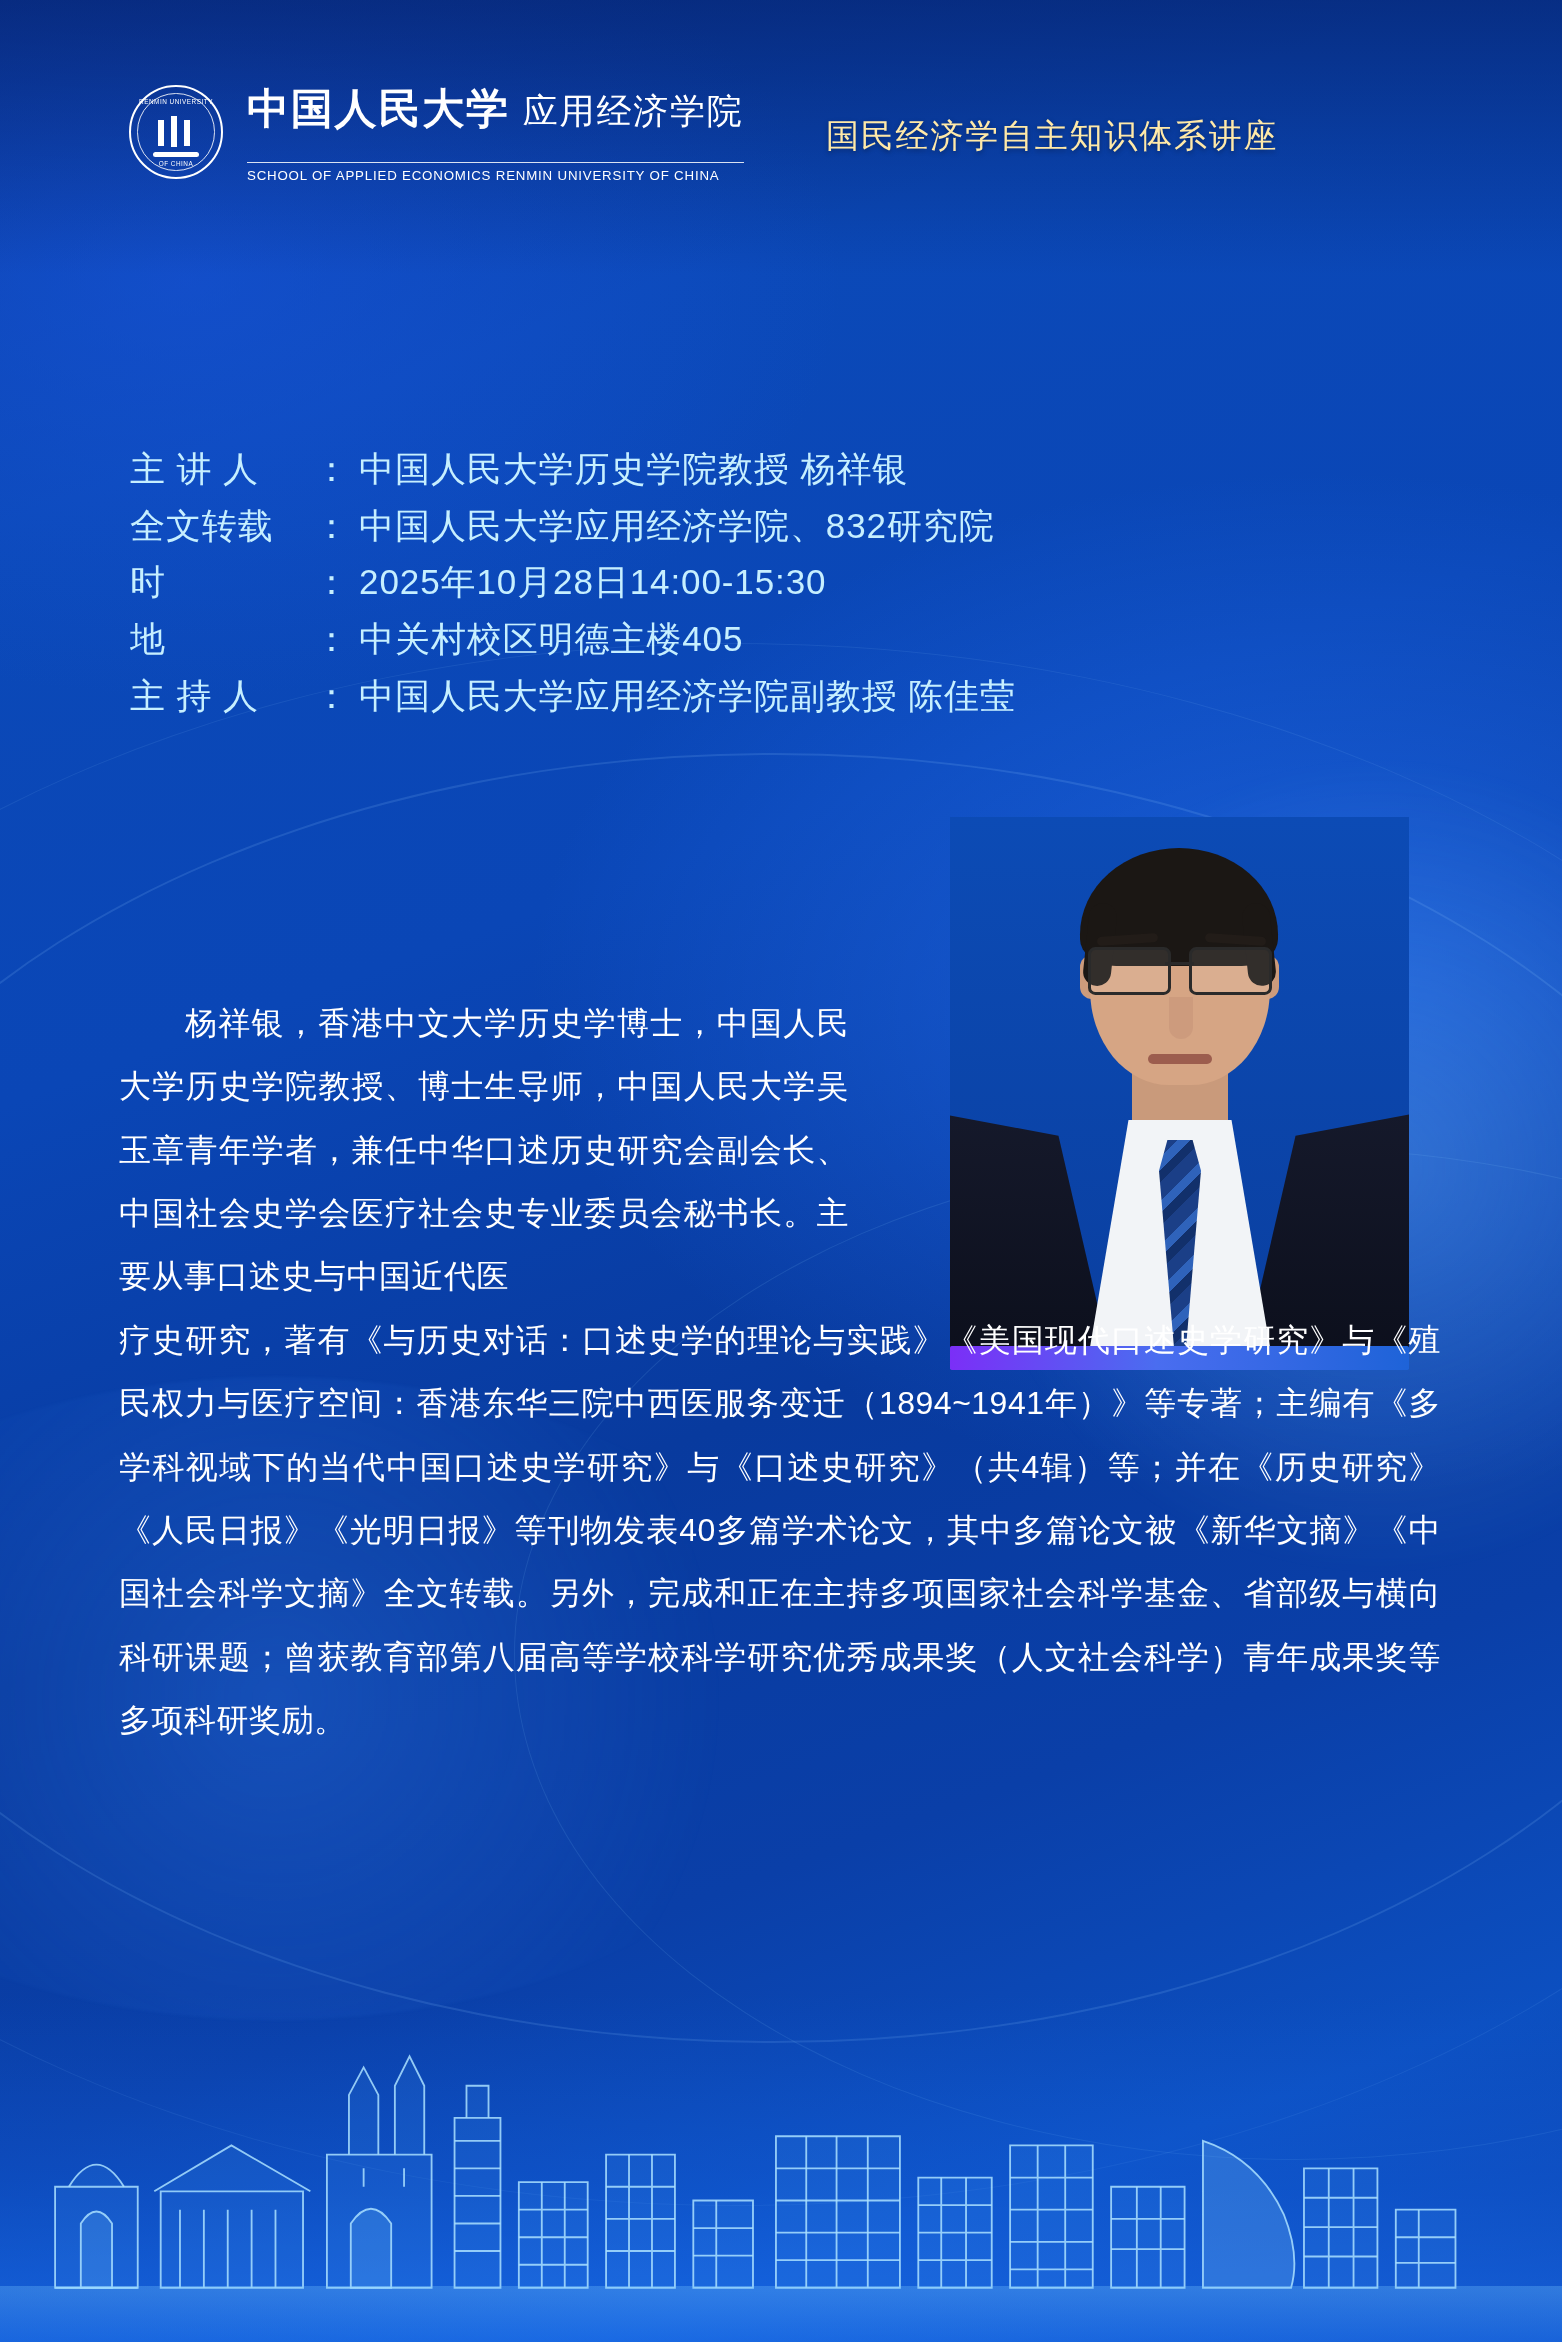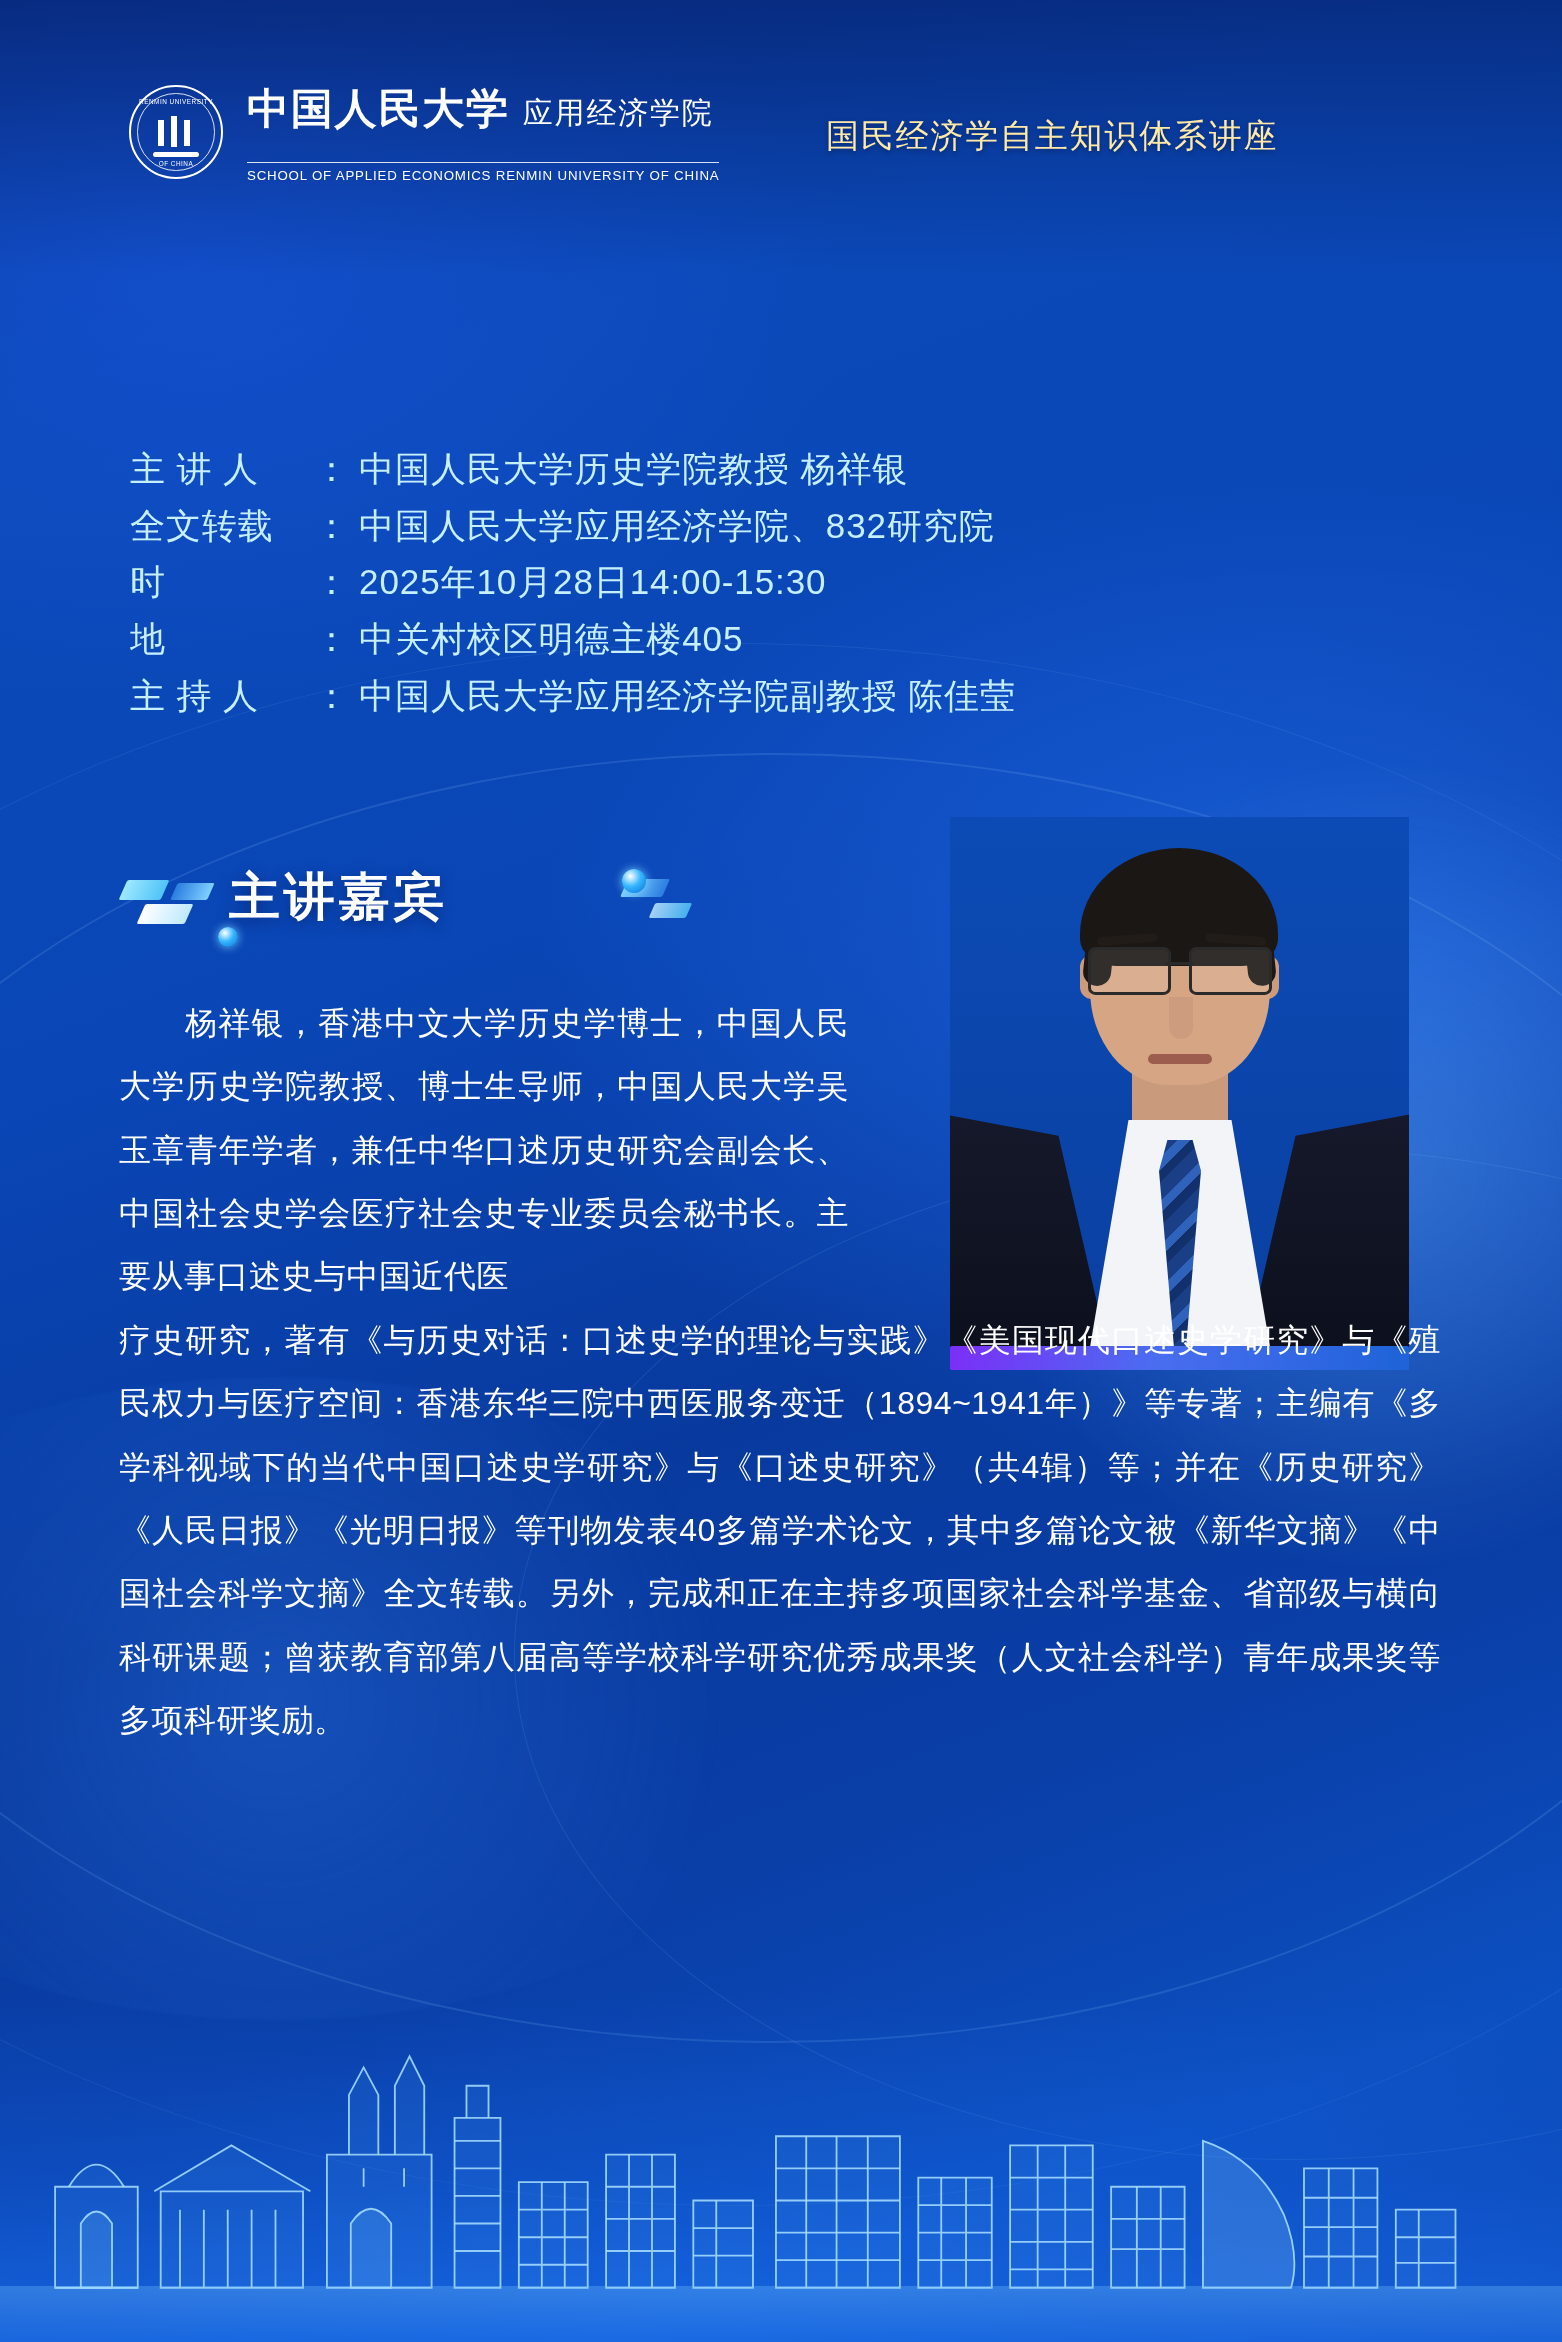--- a/index.html
+++ b/index.html
@@ -102,21 +102,21 @@
   }
   .univ-cn .main {
     font-family: "DejaVu Serif", "Liberation Serif", serif;
     font-weight: 700;
     font-size: 42px;
     color: #ffffff;
     letter-spacing: 1.8px;
   }
   .univ-cn .sub {
     font-family: "DejaVu Serif", "Liberation Serif", serif;
-    font-size: 30px;
+    font-size: 35px;
     color: #ffffff;
     letter-spacing: 1.8px;
   }
   .univ-en {
     margin-top: 5.5px;
     font-size: 13.3px;
     color: #ffffff;
     letter-spacing: 0.8px;
     white-space: nowrap;
     border-top: 0.9px solid rgba(255,255,255,0.85);
@@ -422,34 +422,20 @@
       <span class="info-colon">：</span>
       <span class="info-value">中关村校区明德主楼405</span>
     </div>
     <div class="info-row">
       <span class="info-label">主 持 人</span>
       <span class="info-colon">：</span>
       <span class="info-value">中国人民大学应用经济学院副教授 陈佳莹</span>
     </div>
   </div>
 
-  <div class="badge-wrap">
-    <div class="badge-shape">
-      <div class="p1"></div>
-        <div class="p2"></div>
-        <div class="p3"></div>
-    </div>
-    <div class="badge-text">主讲嘉宾</div>
-    <div class="badge-deco">
-      <div class="bar b1"></div>
-        <div class="bar b2"></div>
-    </div>
-    <div class="dot d1"></div>
-    <div class="dot d2"></div>
-  </div>
 
   <div class="portrait">
     <div class="bgfill"></div>
     <div class="p-suit-l"></div>
     <div class="p-suit-r"></div>
     <div class="p-neck"></div>
     <div class="p-shirt"></div>
     <div class="p-tie"></div>
     <div class="p-ear-l"></div>
     <div class="p-ear-r"></div>

